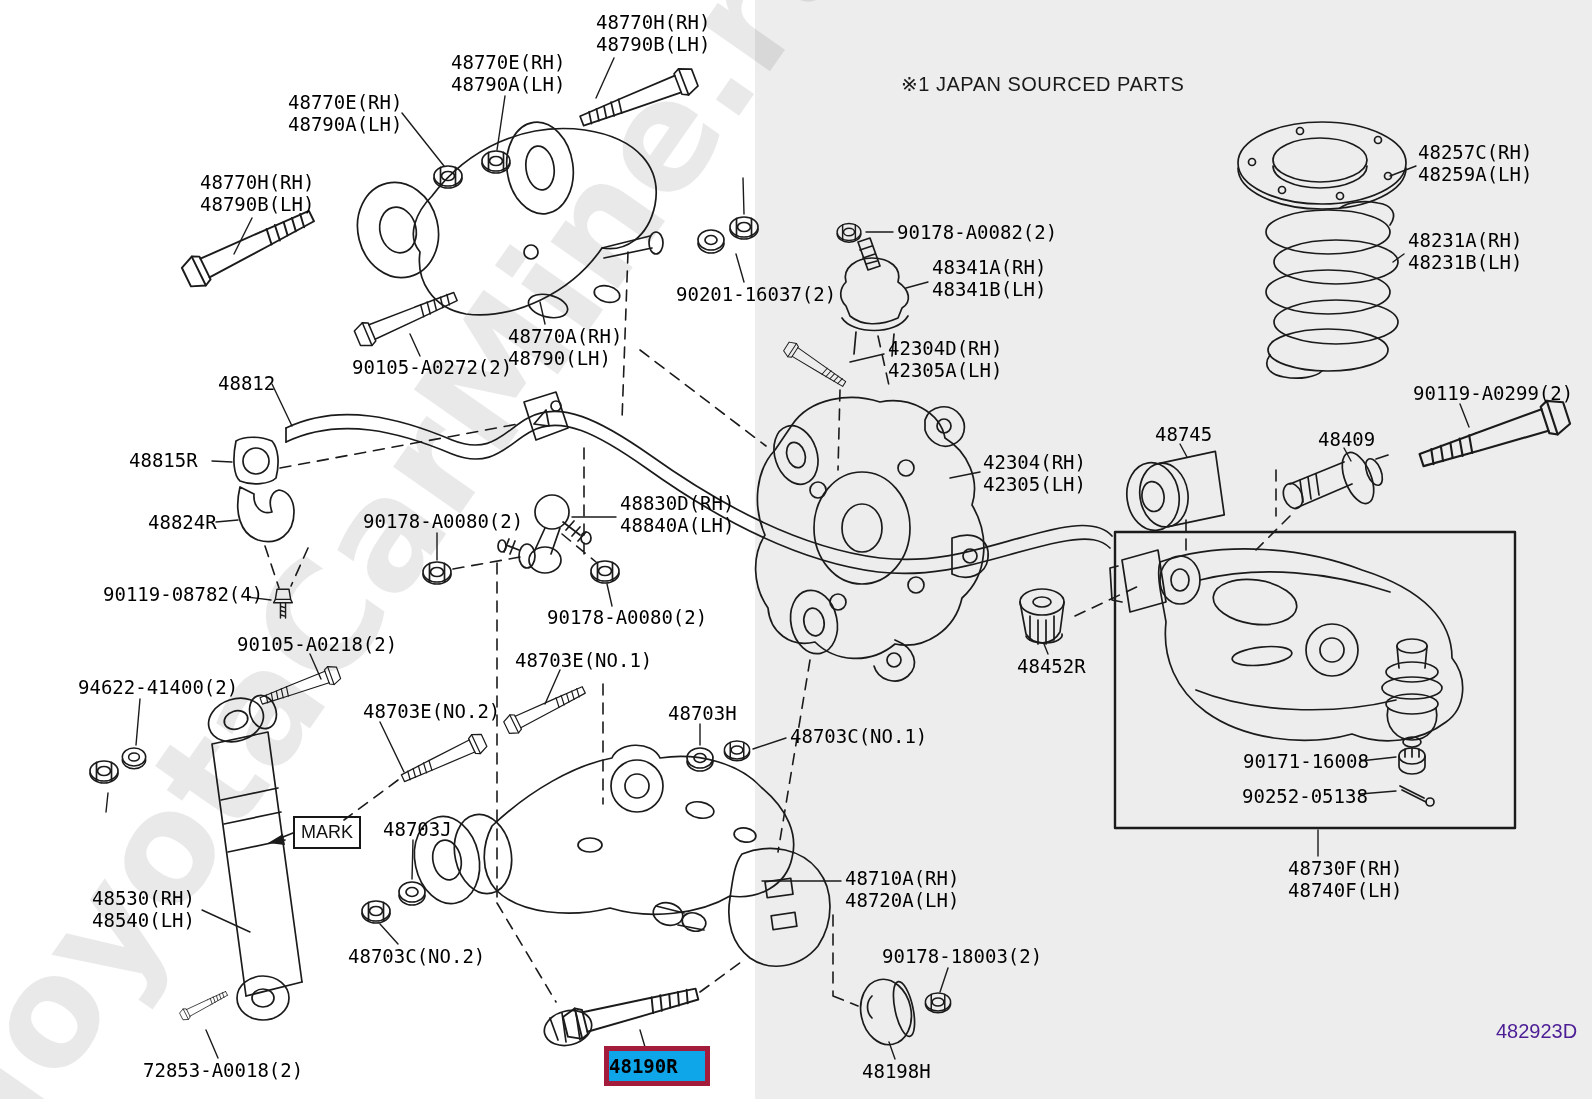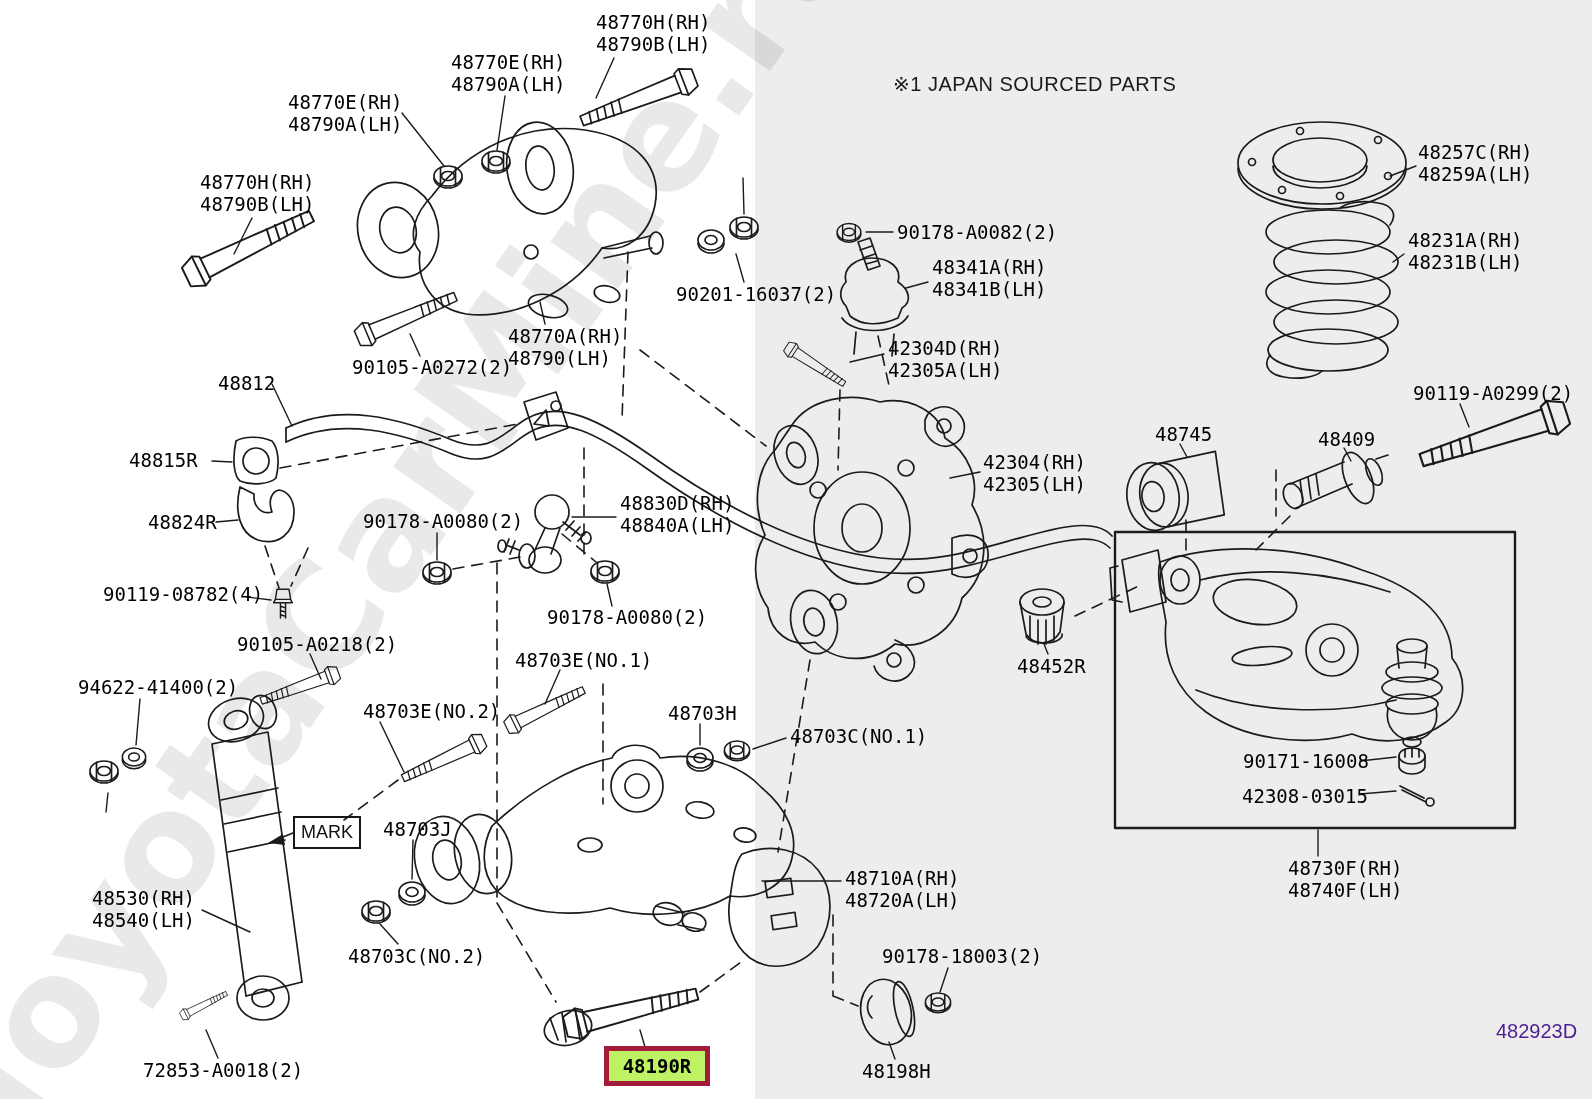--- a/index.html
+++ b/index.html
@@ -14,26 +14,26 @@
   svg.art *{stroke:#1b1b1b;fill:none;stroke-width:1.7;stroke-linecap:round;stroke-linejoin:round;}
   svg.art .ldr{stroke-width:1.4;}
   svg.art .dash{stroke-dasharray:11 8;stroke-width:1.6;}
   svg.art .box{stroke-width:2.4;}
   svg.art .fill{fill:#1b1b1b;stroke:none;}
   .lbl{position:absolute;font-size:19px;font-weight:normal;line-height:22px;white-space:nowrap;
        letter-spacing:0px;}
   .lbl .ln{display:block;}
   .note{position:absolute;left:893px;top:70px;font-family:"Liberation Sans","DejaVu Sans",sans-serif;
         font-size:20px;font-weight:normal;line-height:29px;letter-spacing:0.5px;color:#1a1a1a;}
-  .note .ln{display:block;}
+  .note .ln{display:block;margin-left:8px;}
   .mark-box{position:absolute;left:293px;top:816px;width:64px;height:29px;border:2px solid #161616;
             font-family:"Liberation Sans","DejaVu Sans",sans-serif;font-size:18px;line-height:29px;
             text-align:center;background:transparent;color:#111;}
   .hl-box{position:absolute;left:604px;top:1046px;width:96px;height:30px;border:5px solid #A41C3B;
-          font-size:19px;font-weight:bold;line-height:30px;text-align:center;background:#bef264;}
+          font-size:19px;font-weight:bold;line-height:30px;background:#0ea5e9;}
   .diagram-code{position:absolute;left:1496px;top:1020px;font-family:"Liberation Sans","DejaVu Sans",sans-serif;
           font-size:20px;color:#4c1d95;}
 </style>
 </head>
 <body>
 
 <div class="stage">
 
   <div class="gray-panel"></div>
   <div class="watermark">ToyotaCarMine.ru</div>
@@ -340,21 +340,21 @@
   <div class="lbl" style="left:103px;top:583px">90119-08782(4)</div>
   <div class="lbl" style="left:547px;top:606px">90178-A0080(2)</div>
   <div class="lbl" style="left:1017px;top:655px">48452R</div>
   <div class="lbl" style="left:237px;top:633px">90105-A0218(2)</div>
   <div class="lbl" style="left:515px;top:649px">48703E(NO.1)</div>
   <div class="lbl" style="left:78px;top:676px">94622-41400(2)</div>
   <div class="lbl" style="left:363px;top:700px">48703E(NO.2)</div>
   <div class="lbl" style="left:668px;top:702px">48703H</div>
   <div class="lbl" style="left:790px;top:725px">48703C(NO.1)</div>
   <div class="lbl" style="left:1243px;top:750px">90171-16008</div>
-  <div class="lbl" style="left:1242px;top:785px">42308-03015</div>
+  <div class="lbl" style="left:1242px;top:785px">90252-05138</div>
   <div class="lbl" style="left:383px;top:818px">48703J</div>
   <div class="lbl" style="left:1288px;top:857px">
     <span class="ln">48730F(RH)</span>
     <span class="ln">48740F(LH)</span>
   </div>
   <div class="lbl" style="left:92px;top:887px">
     <span class="ln">48530(RH)</span>
     <span class="ln">48540(LH)</span>
   </div>
   <div class="lbl" style="left:845px;top:867px">

